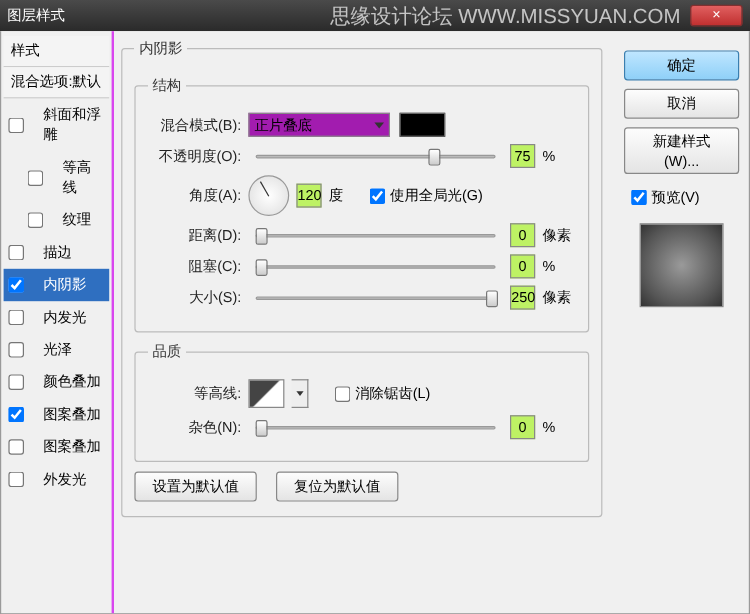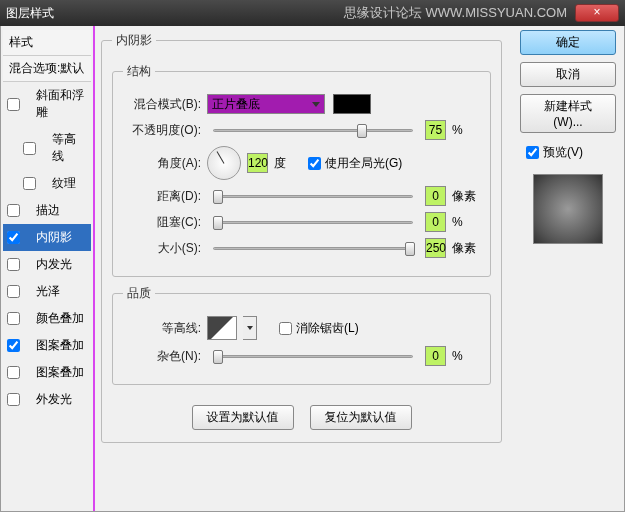--- a/index.html
+++ b/index.html
@@ -1,20 +1,20 @@
 <!DOCTYPE html>
 <html><head>
 <meta charset="utf-8">
 <style>
 *{box-sizing:border-box;margin:0;padding:0;font-family:"Microsoft YaHei","SimSun",sans-serif;font-size:12px}
 body{background:#ececec;width:625px;height:512px;overflow:hidden}
 .titlebar{height:26px;background:linear-gradient(#4a4a4a,#2a2a2a);display:flex;align-items:center;padding:0 6px;color:#fff}
 .titlebar .title{flex:0 0 auto}
 .titlebar .spacer{flex:1}
-.titlebar .watermark{opacity:.7;font-size:13px}
+.titlebar .watermark{opacity:.7;font-size:17px}
 .titlebar .close{width:44px;height:18px;background:linear-gradient(#e06060,#c03030);border:1px solid #803030;border-radius:3px;text-align:center;color:#fff;line-height:14px;margin-left:8px;cursor:pointer}
 .dialog{display:flex;height:486px;background:#f0f0f0;border:1px solid #9a9a9a;border-top:none}
 .sidebar{width:94px;border-right:2px solid #d946ef;padding:4px 2px}
 .sidebar .hdr{padding:4px 6px;border-bottom:1px solid #ccc;background:#f4f4f4}
 .sidebar .item{display:flex;align-items:center;padding:5px 4px;gap:16px}
 .sidebar .item.selected{background:#2f6fc0;color:#fff}
 .sidebar .item input[type=checkbox]{width:13px;height:13px}
 .sidebar .sub{padding-left:20px}
 .main{flex:1;padding:6px 10px 6px 6px;position:relative}
 fieldset{border:1px solid #bbb;border-radius:3px;margin-bottom:10px;padding:8px 10px 12px}
@@ -29,23 +29,23 @@
 .slider .track{position:absolute;top:8px;left:0;right:0;height:3px;background:#bbb;border:1px solid #999;border-radius:2px}
 .slider .thumb{position:absolute;top:3px;width:10px;height:14px;background:linear-gradient(#fff,#ccc);border:1px solid #777;border-radius:2px}
 .num{width:21px;height:20px;border:1px solid #888;background:#bef264;text-align:center;line-height:18px}
 .unit{width:28px}
 .dial{width:34px;height:34px;border:1px solid #999;border-radius:50%;background:radial-gradient(#fff,#ddd);position:relative}
 .dial .needle{position:absolute;left:50%;top:50%;width:14px;height:1px;background:#333;transform-origin:left center;transform:rotate(-120deg)}
 .chk{display:flex;align-items:center;gap:4px}
 .contour{width:30px;height:24px;border:1px solid #888;background:linear-gradient(135deg,#444 0%,#444 48%,#fff 52%,#fff 100%)}
 .mini-combo{width:14px;height:24px;border:1px solid #888;border-left:none;background:#eee;display:flex;align-items:center;justify-content:center}
 .mini-combo .tri{width:0;height:0;border-left:3px solid transparent;border-right:3px solid transparent;border-top:4px solid #333}
-.btns-row{display:flex;gap:16px;justify-content:center;margin-top:20px}
+.btns-row{display:flex;gap:16px;margin-top:8px}
 .btn{border:1px solid #888;background:linear-gradient(#fdfdfd,#e4e4e4);padding:3px 14px;border-radius:3px;cursor:pointer}
-.rightcol{width:112px;padding:4px 8px;display:flex;flex-direction:column;gap:7px;align-items:stretch}
+.rightcol{width:112px;padding:16px 8px;display:flex;flex-direction:column;gap:7px;align-items:stretch}
 .rightcol .btn{width:100%;text-align:center}
 .btn.primary{background:linear-gradient(#bfe6ff,#8fd0f8);border-color:#3a7fb0}
 .preview-box{width:70px;height:70px;margin:6px auto 0;border:1px solid #888;background:radial-gradient(circle at 50% 50%,#9a9a9a 0%,#555 70%,#333 100%)}
 </style>
 </head>
 <body>
 
 <div class="titlebar">
   <span class="title">图层样式</span>
   <span class="spacer"></span>

